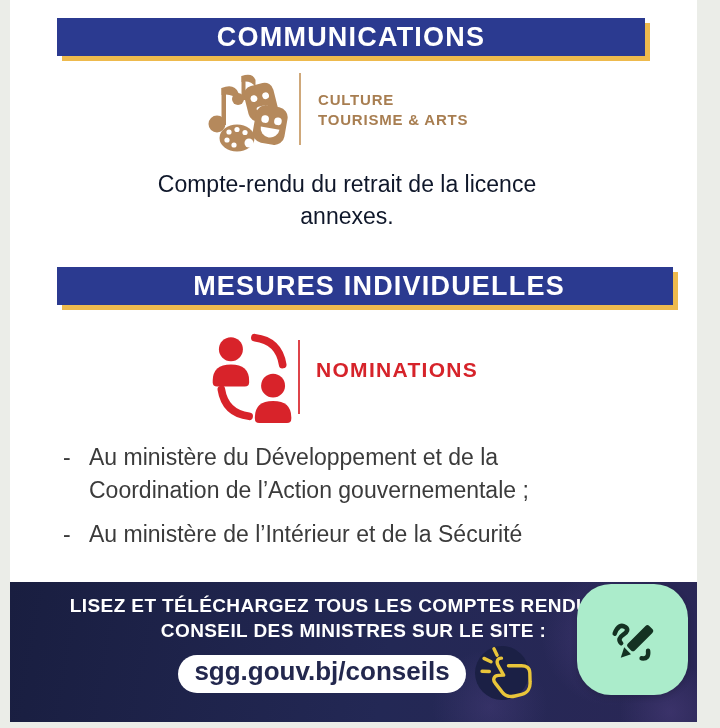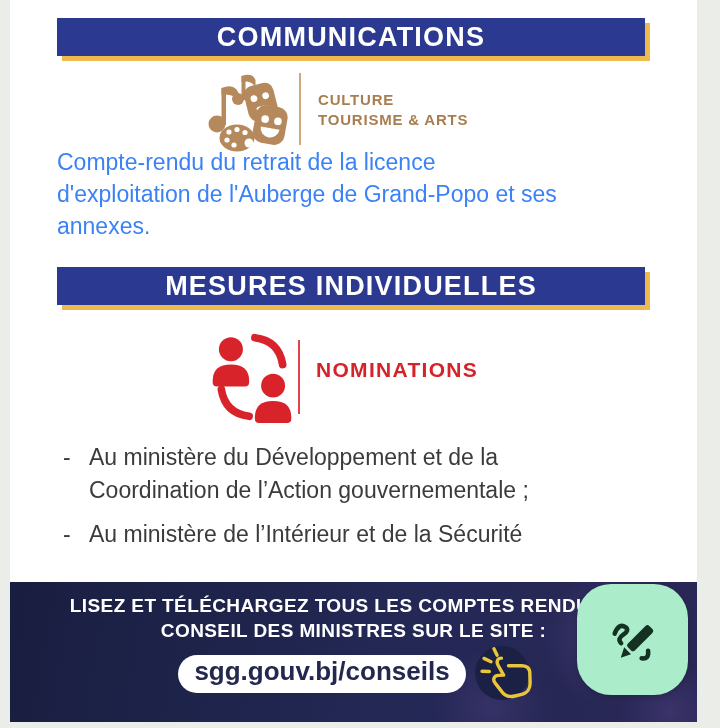--- a/index.html
+++ b/index.html
@@ -16,40 +16,40 @@
   }
   
   .banner{
     position:absolute;left:47px;width:588px;height:38px;
     background:#2b3a90;
     box-shadow:5px 5px 0 0 #eeba4d;
     display:flex;align-items:center;justify-content:center;
     color:#ffffff;font-size:27px;font-weight:600;letter-spacing:1.2px;
   }
   .banner1{top:18px;}
-  .banner2{top:267px;}
+  .banner2{top:267px;padding-left:28px;}
   
   .vdiv{position:absolute;width:2px;}
   .vdiv-gold{left:289px;top:73px;height:72px;background:#cfa87a;}
   .vdiv-red{left:288px;top:340px;height:74px;background:#d8232a;opacity:.85;}
   .culture-label{
     position:absolute;left:308px;top:90px;
     color:#a87e51;font-size:15px;font-weight:800;letter-spacing:.8px;
     line-height:20px;
   }
   .nom-label{
     position:absolute;left:306px;top:358px;
     color:#d6232a;font-size:21px;font-weight:800;letter-spacing:1.3px;
   }
   .icon-culture{position:absolute;left:194px;top:66px;}
   .icon-nom{position:absolute;left:196px;top:331px;}
   
   .para{
-    position:absolute;left:47px;top:146px;width:580px;
-    color:#3b82f6;font-size:23px;line-height:32px;font-weight:400;
+    position:absolute;left:47px;top:168px;width:580px;
+    color:#0f172a;font-size:23px;line-height:32px;font-weight:400;text-align:center;
   }
   .nom-list{position:absolute;left:53px;top:441px;width:600px;}
   .nom-item{display:flex;margin-bottom:11px;color:#3b3b3b;font-size:23px;line-height:33px;}
   .nom-item .dash{width:14px;flex:none;margin-right:12px;}
   
   .footer{
     position:absolute;left:0;top:582px;width:687px;height:140px;
     background-image:
       radial-gradient(circle 95px at 600px 55px, rgba(110,85,165,.30), rgba(110,85,165,0) 72%),
       radial-gradient(circle 80px at 480px 125px, rgba(110,85,165,.22), rgba(110,85,165,0) 72%),
@@ -118,21 +118,20 @@
       </g>
     </svg>
     <div class="vdiv vdiv-gold"></div>
     <div class="culture-label">
         <div>CULTURE</div>
         <div>TOURISME &amp; ARTS</div>
       </div>
 
     <div class="para">
         <div>Compte-rendu du retrait de la licence</div>
-        <div>d'exploitation de l'Auberge de Grand-Popo et ses</div>
         <div>annexes.</div>
       </div>
 
     <div class="banner banner2">
       <span>MESURES INDIVIDUELLES</span>
     </div>
 
     <svg class="icon-nom" width="92" height="92" viewBox="0 0 96 96">
       <g fill="#d8232a">
         <circle cx="26" cy="19" r="12.5"></circle>

